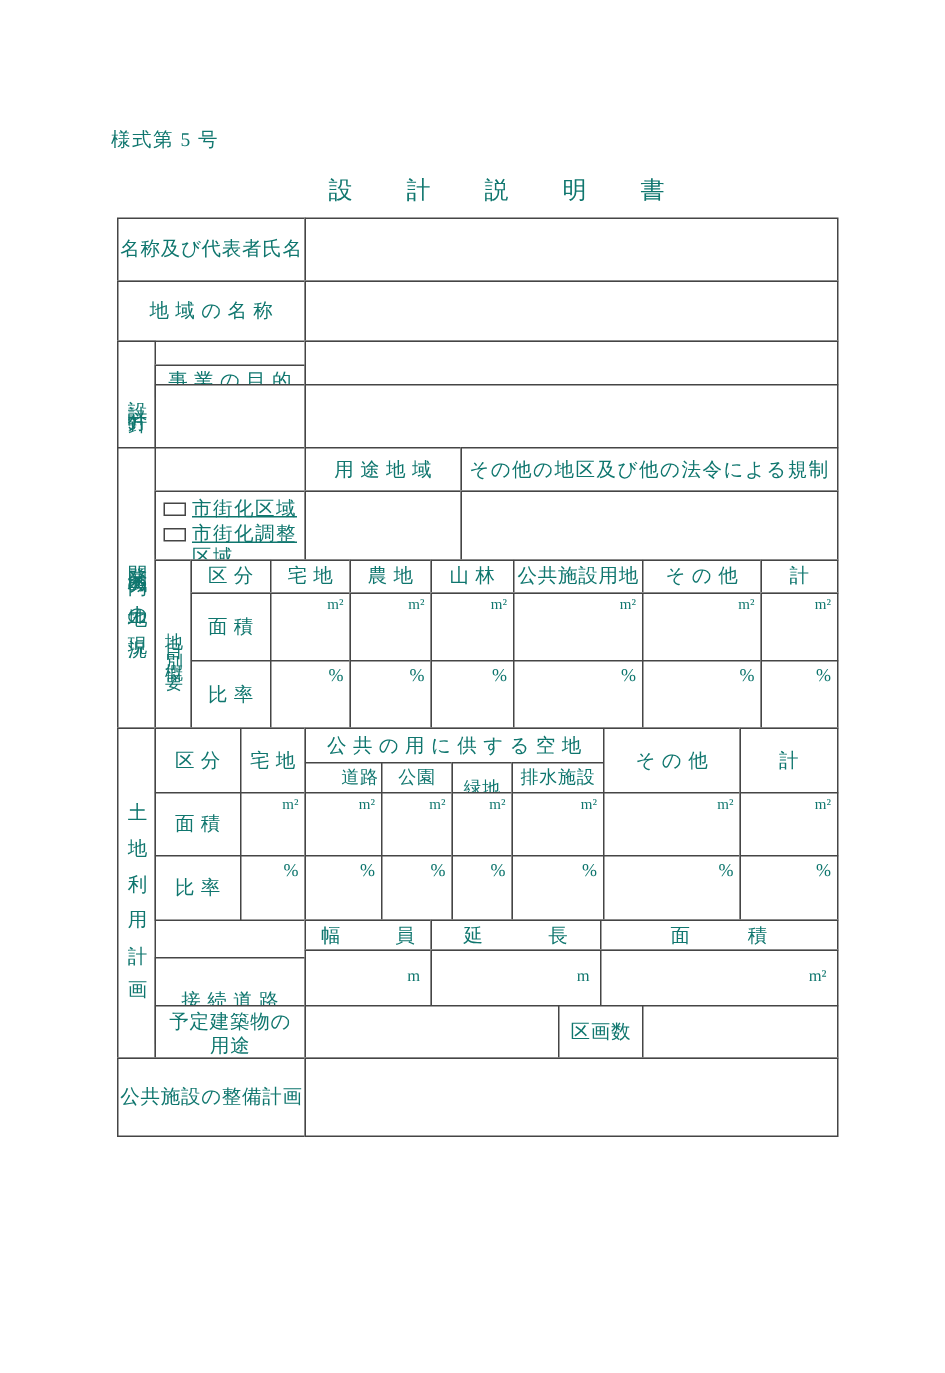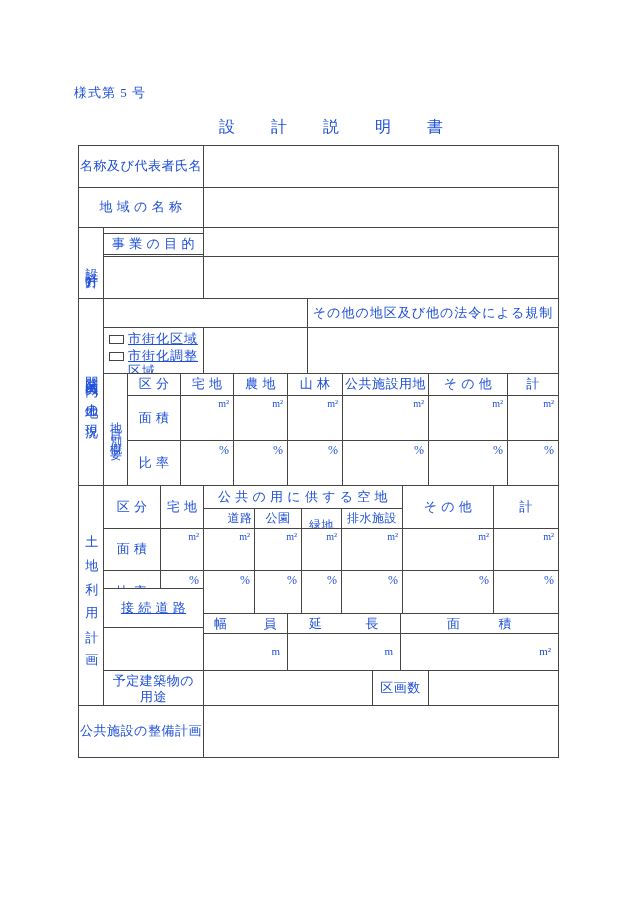--- a/index.html
+++ b/index.html
@@ -1,18 +1,18 @@
 <!DOCTYPE html>
 <html><head>
 <meta charset="utf-8">
 <style>
   html,body{margin:0;padding:0;background:#ffffff;}
   .page{
     position:relative;width:630px;height:915px;background:#ffffff;
-    font-family:"Liberation Serif","DejaVu Serif",serif;color:#1d4ed8;
+    font-family:"Liberation Serif","DejaVu Serif",serif;color:#0f766e;
     overflow:hidden;
   }
   .formno{position:absolute;left:74px;top:84px;font-size:13px;letter-spacing:1px;white-space:pre;}
   .title{position:absolute;left:219px;top:117px;font-size:16px;letter-spacing:36px;white-space:pre;}
   .cell{
     position:absolute;box-sizing:border-box;border:1px solid #454545;
     display:flex;align-items:center;justify-content:center;
     font-size:13px;line-height:1.25;letter-spacing:.5px;white-space:pre;
     background:#ffffff;
   }
@@ -34,28 +34,29 @@
   <div class="formno">様式第 5 号</div>
   <div class="title">設計説明書</div>
 
   <div class="cell" style="left:78px;top:145px;width:126px;height:43px;">名称及び代表者氏名</div>
   <div class="cell" style="left:203px;top:145px;width:356px;height:43px;"></div>
 
   <div class="cell" style="left:78px;top:187px;width:126px;height:41px;">地 域 の 名 称</div>
   <div class="cell" style="left:203px;top:187px;width:356px;height:41px;"></div>
 
   <div class="cell" style="left:78px;top:227px;width:26px;height:72px;"><span class="vt" style="letter-spacing:3px;">設計方針</span></div>
-  <div class="cell" style="left:103px;top:233px;width:101px;height:22px;">事 業 の 目 的</div>
+  <div class="cell" style="left:103px;top:243px;width:101px;height:22px;">事 業 の 目 的</div>
   <div class="cell" style="left:203px;top:227px;width:356px;height:30px;"></div>
   <div class="cell" style="left:103px;top:256px;width:101px;height:43px;"></div>
   <div class="cell" style="left:203px;top:256px;width:356px;height:43px;"></div>
 
   <div class="cell" style="left:78px;top:298px;width:26px;height:188px;"><span class="vt" style="letter-spacing:2px;">開発区域内の土地の現況</span></div>
 
   <div class="cell" style="left:103px;top:298px;width:101px;height:30px;margin-top:42px;">区 域 区 分</div>
+  <div class="cell" style="left:203px;top:298px;width:105px;height:30px;">用 途 地 域</div>
   <div class="cell" style="left:307px;top:298px;width:252px;height:30px;letter-spacing:1px;">その他の地区及び他の法令による規制</div>
 
   <div class="cell" style="left:103px;top:327px;width:101px;height:47px;">
     <div class="cb" style="left:5px;top:7px;"></div>
     <div class="cbl" style="left:24px;top:3px;">市街化区域</div>
     <div class="cb" style="left:5px;top:24px;"></div>
     <div class="cbl" style="left:24px;top:20px;width:72px;">市街化調整区域</div>
   </div>
   <div class="cell" style="left:203px;top:327px;width:105px;height:47px;"></div>
   <div class="cell" style="left:307px;top:327px;width:252px;height:47px;"></div>
@@ -109,21 +110,21 @@
 
   <div class="cell" style="left:103px;top:570px;width:58px;height:44px;">比 率</div>
   <div class="cell unit pct" style="left:160px;top:570px;width:44px;height:44px;">%</div>
   <div class="cell unit pct" style="left:203px;top:570px;width:52px;height:44px;">%</div>
   <div class="cell unit pct" style="left:254px;top:570px;width:48px;height:44px;">%</div>
   <div class="cell unit pct" style="left:301px;top:570px;width:41px;height:44px;">%</div>
   <div class="cell unit pct" style="left:341px;top:570px;width:62px;height:44px;">%</div>
   <div class="cell unit pct" style="left:402px;top:570px;width:92px;height:44px;">%</div>
   <div class="cell unit pct" style="left:493px;top:570px;width:66px;height:44px;">%</div>
 
-  <div class="cell" style="left:103px;top:588px;width:101px;height:40px;text-decoration:underline;">接 続 道 路</div>
+  <div class="cell" style="left:103px;top:638px;width:101px;height:58px;">接 続 道 路</div>
   <div class="cell just" style="left:203px;top:613px;width:85px;height:21px;padding:0 10px;">幅員</div>
   <div class="cell just" style="left:287px;top:613px;width:114px;height:21px;padding:0 21px;">延長</div>
   <div class="cell just" style="left:400px;top:613px;width:159px;height:21px;padding:0 46px;">面積</div>
   <div class="cell midunit" style="left:203px;top:633px;width:85px;height:38px;">m</div>
   <div class="cell midunit" style="left:287px;top:633px;width:114px;height:38px;">m</div>
   <div class="cell midunit" style="left:400px;top:633px;width:159px;height:38px;">m²</div>
 
   <div class="cell leftwrap" style="left:103px;top:670px;width:101px;height:36px;">予定建築物の用途</div>
   <div class="cell" style="left:203px;top:670px;width:170px;height:36px;"></div>
   <div class="cell" style="left:372px;top:670px;width:57px;height:36px;">区画数</div>

